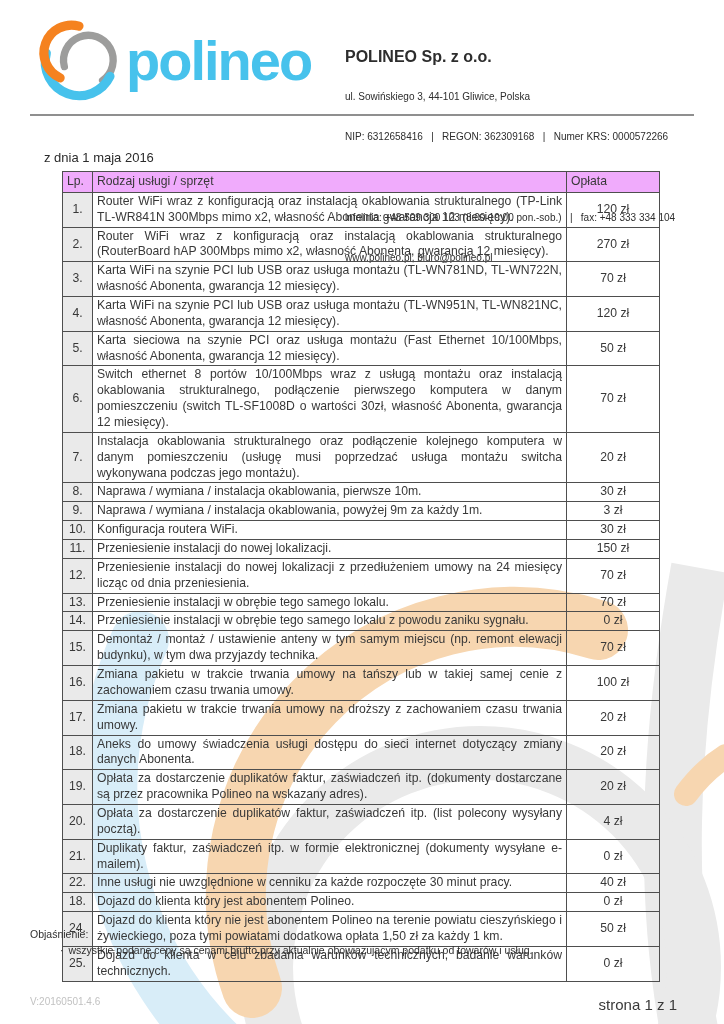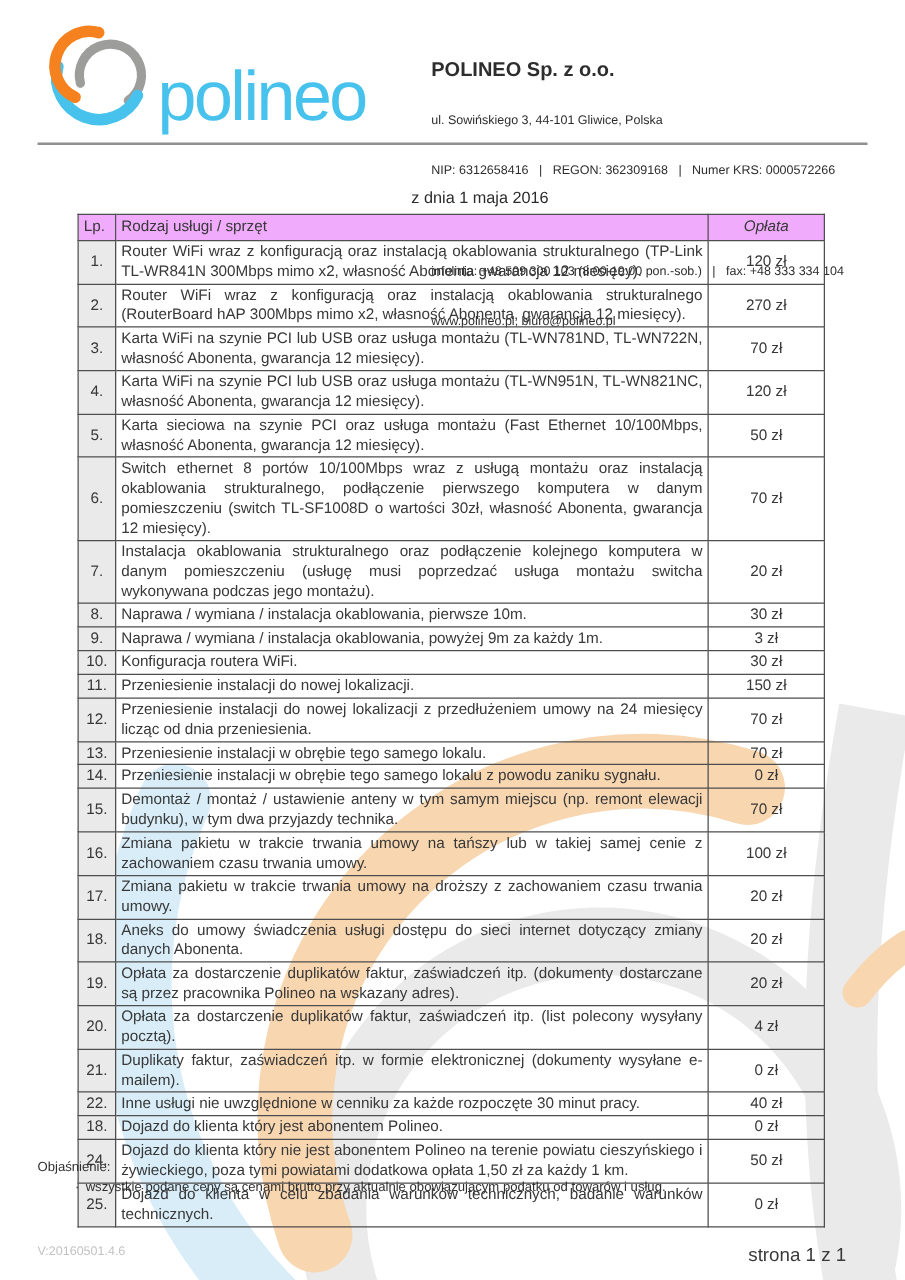--- a/index.html
+++ b/index.html
@@ -8,44 +8,44 @@
     background:#ffffff; overflow:hidden;
     font-family:"Liberation Sans", sans-serif; color:#2e2e2e;
   }
   .fg { z-index:1; }
   
   .watermark { position:absolute; left:0; top:0; z-index:0; }
   
   .logo-mark { position:absolute; left:34px; top:16px; }
   .wordmark {
     position:absolute; left:126px; top:28px;
-    font-size:56px; font-weight:normal; letter-spacing:-2px; color:#47c2ec;margin-top:16px;
+    font-size:56px; font-weight:bold; letter-spacing:-2px; color:#47c2ec;
   }
   .company-info {
     position:absolute; left:345px; top:23px; width:360px;
     font-size:10px; line-height:13.4px; color:#2d2d2d; white-space:pre-wrap;
   }
   .company-info .co-name { font-size:16px; font-weight:bold; }
   .divider { position:absolute; left:30px; right:30px; top:114px; height:2px; background:#8f8f8f; }
   .doc-title {
     position:absolute; left:0; right:0; top:131px; text-align:center;
     font-size:15.5px; font-weight:bold; letter-spacing:0.4px; color:#2b2b2b;margin-top:42px;
   }
   .doc-subtitle {
-    position:absolute; left:0; right:0; top:150px; text-align:center;
+    position:absolute; left:0; right:0; top:150px; text-align:left;
     font-size:13px; color:#2b2b2b;padding-left:44px;
   }
   
   .pricing-table {
     position:absolute; left:62px; top:171px; width:598px;
     border-collapse:collapse; font-size:12.2px; line-height:1.3; color:#383838;
   }
   .pricing-table th, .pricing-table td { border:1px solid #4e4e4e; padding:1px 4px; vertical-align:middle; }
   .pricing-table th { background:#f0abfc; font-weight:normal; text-align:left; padding:2px 4px; }
-  .pricing-table th.h-price { text-align:center;font-style:italic; }
+  .pricing-table th.h-price { text-align:left; }
   td.lp { background:#eaeaea; text-align:center; width:25px; padding:1px 2px; }
   td.desc { text-align:justify; }
   td.price { text-align:center; width:84px; }
   
   .note-title { position:absolute; left:30px; top:928px; font-size:10.5px; color:#2f2f2f; }
   .note-bullet { position:absolute; left:60px; top:944px; font-size:10.5px; color:#2f2f2f; }
   .note-bullet .marker { margin-right:5px; }
   .version { position:absolute; left:30px; top:996px; font-size:10px; color:#c2c2c2; }
   .page-num { position:absolute; right:47px; top:996px; font-size:15px; color:#3a3a3a;margin-left:14px; }
 </style>

